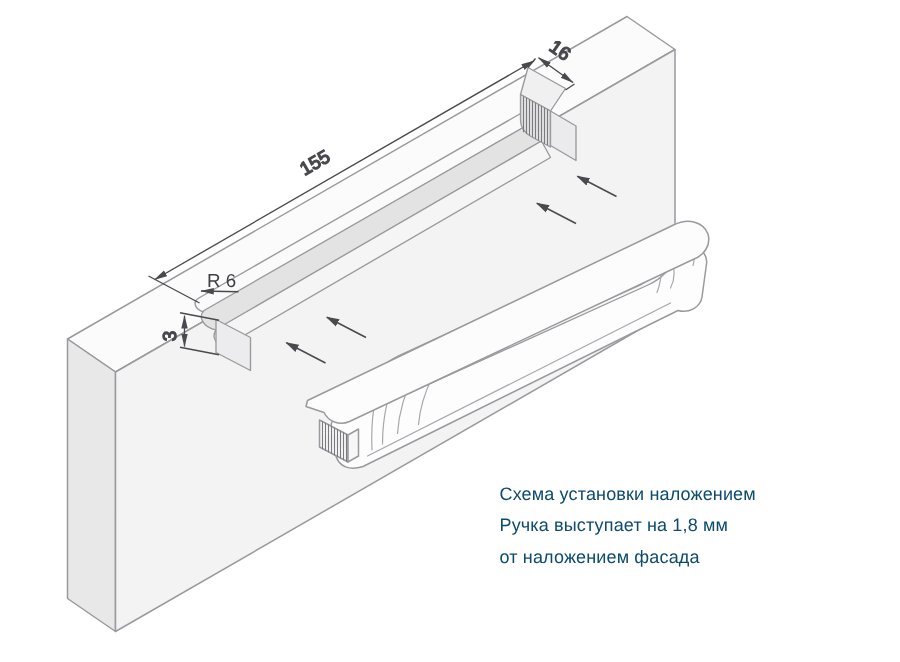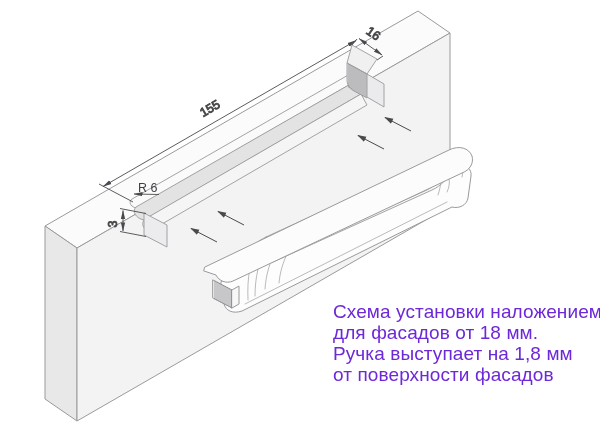--- a/index.html
+++ b/index.html
@@ -3,22 +3,22 @@
 <meta charset="utf-8">
 <style>
   html,body{margin:0;padding:0;background:#ffffff;}
   #stage{
     position:relative;width:600px;height:441px;background:#ffffff;overflow:hidden;
     font-family:"Liberation Sans", sans-serif;
   }
   #drawing{position:absolute;left:0;top:0;}
   .dim-text{font-family:"Liberation Sans", sans-serif;font-size:12.5px;fill:#3f3f43;}
   .caption{
-    position:absolute;left:333px;top:301px;width:260px;
-    font-size:19px;line-height:21px;color:#6d28d9;letter-spacing:.1px;
+    position:absolute;left:333px;top:319px;width:260px;
+    font-size:12px;line-height:21px;color:#0c4a6e;letter-spacing:.1px;
   }
   .caption div{white-space:nowrap;}
 </style>
 </head>
 <body>
 
 <div id="stage">
 
   <svg id="drawing" width="600" height="441" viewBox="0 0 600 441" xmlns="http://www.w3.org/2000/svg">
 
@@ -99,18 +99,17 @@
     <g stroke="#4a4a4e" stroke-width="0.9" fill="none">
       <line x1="120" y1="208.5" x2="146" y2="213.5"></line>
       <line x1="120" y1="231.5" x2="146" y2="236.5"></line>
       <line x1="123" y1="210.5" x2="123" y2="231" marker-start="url(#dimArrow)" marker-end="url(#dimArrow)"></line>
       <text class="dim-text" x="117" y="224" text-anchor="middle" transform="rotate(-90 117 224)">3</text>
     </g>
   </svg>
 
   <div class="caption">
     <div>Схема установки наложением</div>
-    <div>для фасадов от 18 мм.</div>
     <div>Ручка выступает на 1,8 мм</div>
-    <div>от поверхности фасадов</div>
+    <div>от наложением фасада</div>
   </div>
 
 </div>
 
 </body></html>

